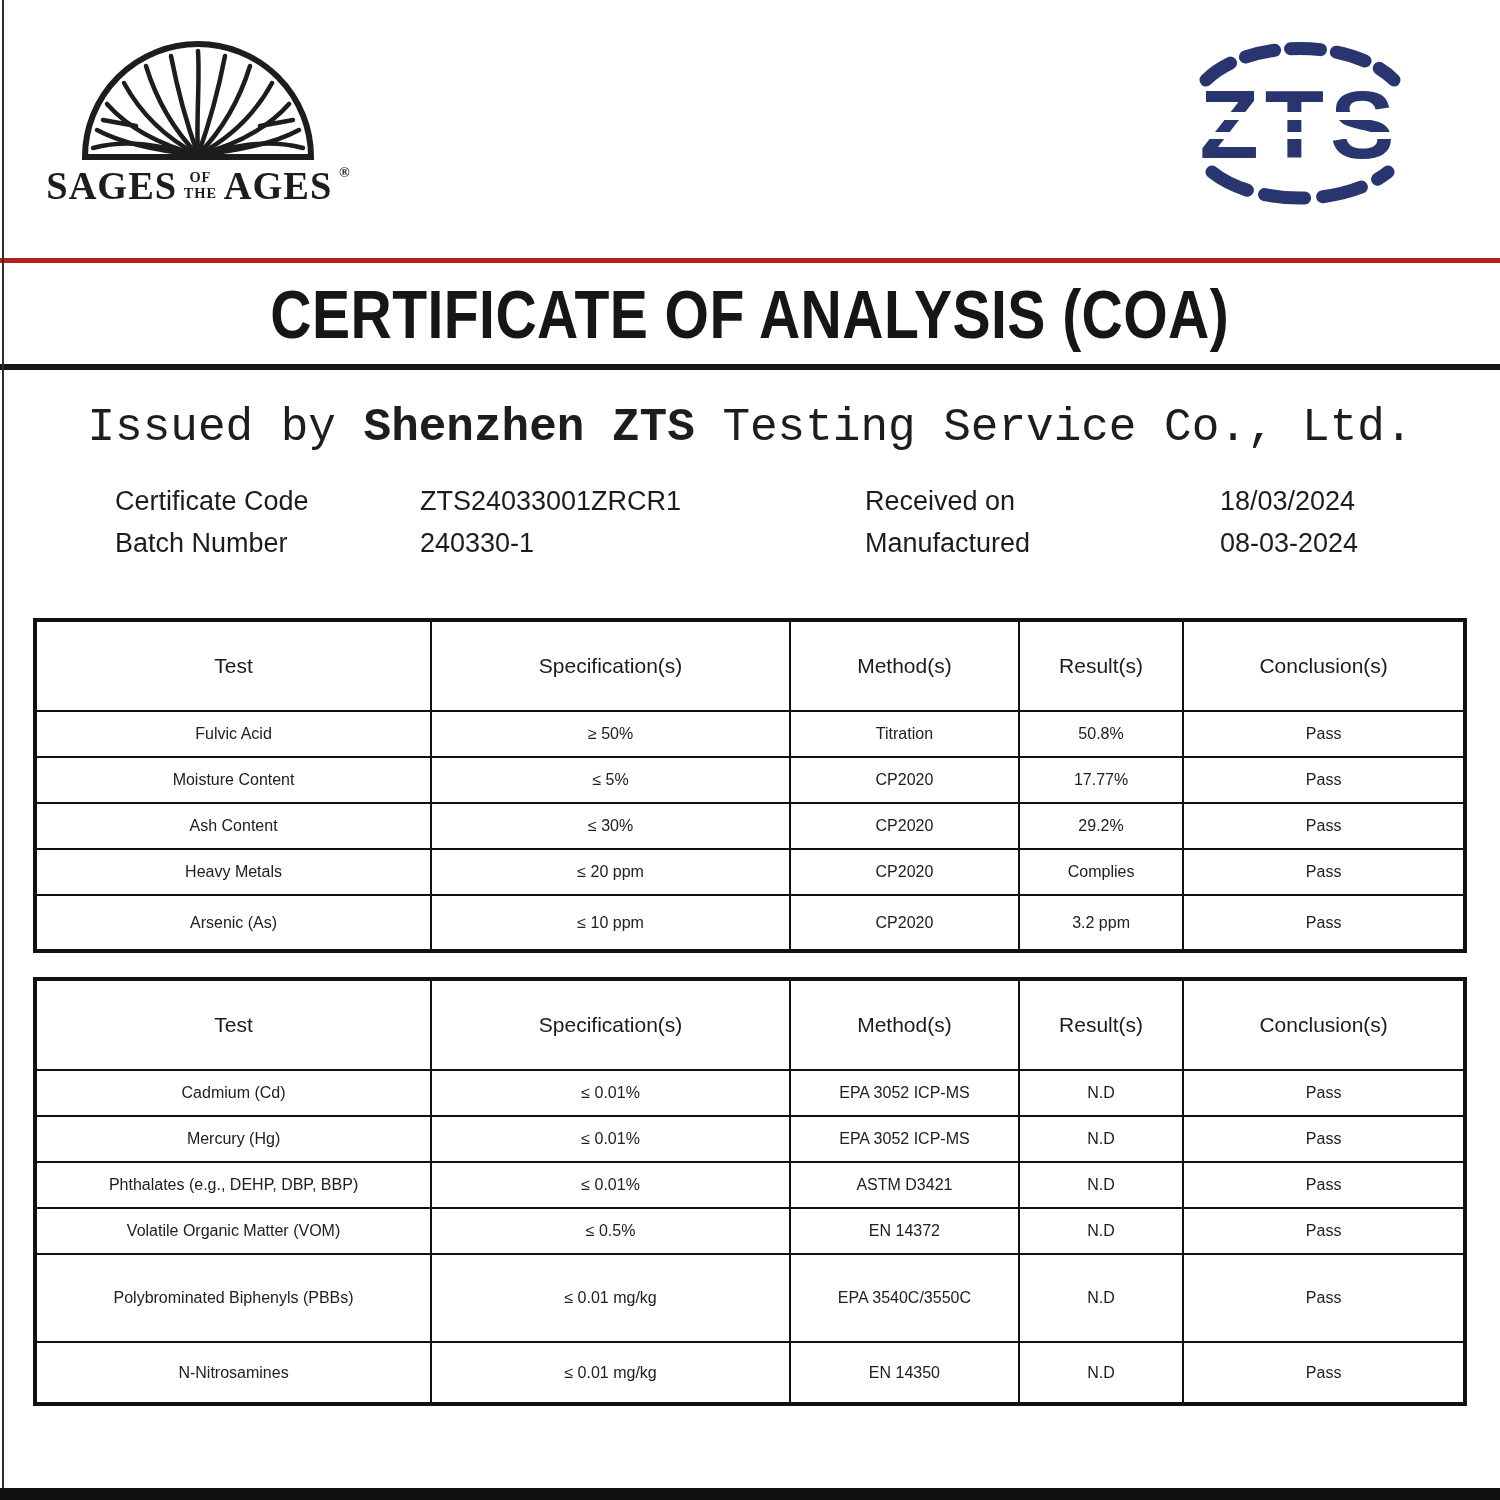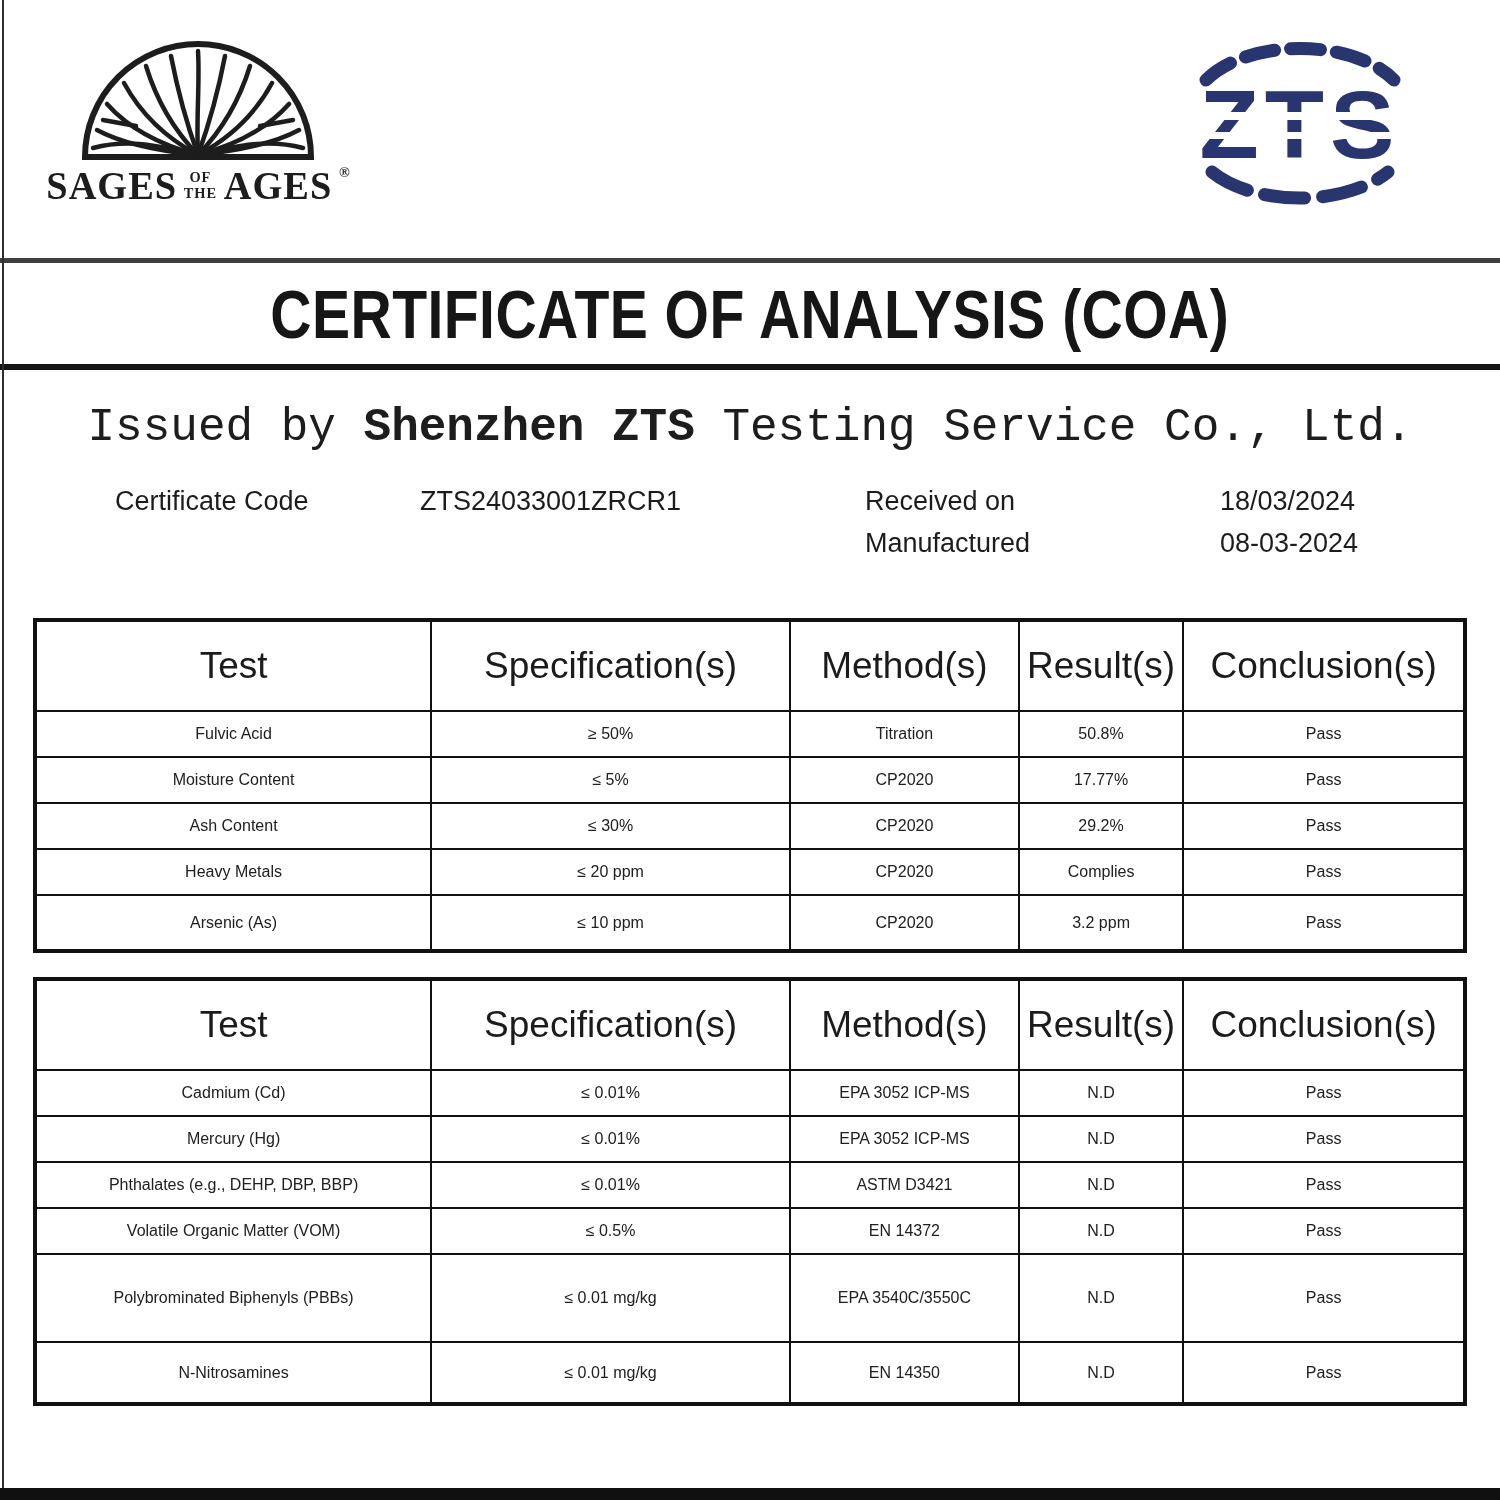--- a/index.html
+++ b/index.html
@@ -20,21 +20,21 @@
     transform:scaleX(0.96);white-space:nowrap;
   }
   .brand-word{font-size:40px;letter-spacing:1px;line-height:1;}
   .of-the{display:inline-flex;flex-direction:column;justify-content:center;font-size:15px;line-height:1.05;letter-spacing:1px;}
   .reg-mark{font-size:15px;align-self:flex-start;margin-top:-2px;}
 
   .zts-logo{position:absolute;right:70px;top:22px;width:260px;height:200px;}
 
   
   .banner{
-    border-top:5px solid #404040;border-bottom:6px solid #151515;
+    border-top:5px solid #b91c1c;border-bottom:6px solid #151515;
     height:101px;display:flex;align-items:center;justify-content:center;
   }
   .banner h1{
     margin:0;font-size:68px;font-weight:700;color:#161616;white-space:nowrap;
     transform:scaleX(0.84);letter-spacing:0.5px;
   }
 
   
   .issued{--x:0;text-align:center;font-size:46px;margin-top:32px;color:#1d1d1d;white-space:nowrap;font-family:Liberation Mono, monospace;}
   .issued b{font-weight:700;}
@@ -48,21 +48,21 @@
   .info-label-r{width:355px;}
   .info-value{white-space:nowrap;}
 
   
   table{
     border-collapse:collapse;table-layout:fixed;width:1434px;margin:0 auto;
     font-family:"Liberation Sans",sans-serif;
   }
   .tbl{border:4px solid #111;}
   th,td{border:2px solid #111;text-align:center;vertical-align:middle;padding:2px 2px;overflow:hidden;}
-  th{font-weight:400;font-size:37px;height:84px;color:#1b1b1b;}
+  th{font-weight:400;font-size:21px;height:84px;color:#1b1b1b;}
   td{font-size:16px;color:#202020;white-space:nowrap;}
   #table-1{margin-top:54px;}
   #table-2{margin-top:24px;}
   #table-1 tbody tr{height:46px;}
   #table-1 tbody tr:nth-child(5){height:56px;}
   #table-2 tbody tr{height:46px;}
   #table-2 tbody tr:nth-child(5){height:88px;}
   #table-2 tbody tr:nth-child(6){height:62px;}
 
   .bottom-bar{position:absolute;left:0;right:0;bottom:0;height:12px;background:#101010;}
@@ -120,20 +120,24 @@
 </div>
 
 <div class="issued"><span>Issued by </span><b>Shenzhen ZTS</b><span> Testing Service Co., Ltd.</span></div>
 
 <div class="info">
   <div class="info-col-left">
     <div class="info-row">
       <span class="info-label-l">Certificate Code</span>
       <span class="info-value">ZTS24033001ZRCR1</span>
     </div>
+    <div class="info-row">
+      <span class="info-label-l">Batch Number</span>
+      <span class="info-value">240330-1</span>
+    </div>
   </div>
   <div class="info-col-right">
     <div class="info-row">
       <span class="info-label-r">Received on</span>
       <span class="info-value">18/03/2024</span>
     </div>
     <div class="info-row">
       <span class="info-label-r">Manufactured</span>
       <span class="info-value">08-03-2024</span>
     </div>

